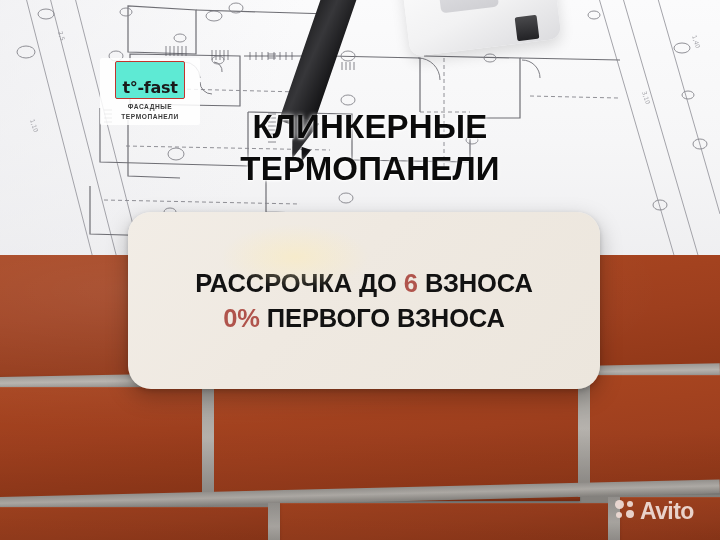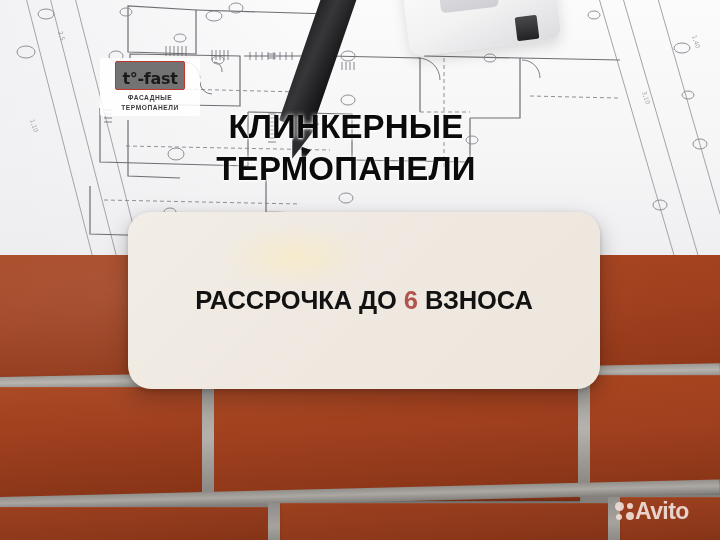--- a/index.html
+++ b/index.html
@@ -91,22 +91,22 @@
     width: 92px;
     text-align: center;
     background: rgba(255,255,255,0.86);
     padding: 3px 4px 4px;
     border-radius: 2px;
   }
   .logo-box {
     display: inline-block;
     border: 1.6px solid #c2352e;
     border-radius: 2px;
-    padding: 8px 6px 1px;
-    background: #737373;
+    padding: 17px 6px 1px;
+    background: #5eead4;
   }
   .logo-mark {
     font-family: "DejaVu Sans", sans-serif;
     font-size: 16px;
     font-weight: 700;
     color: #1a1a1a;
     letter-spacing: -0.3px;
     line-height: 1.15;
     white-space: nowrap;
   }
@@ -115,21 +115,21 @@
     font-size: 6.6px;
     font-weight: 700;
     letter-spacing: 0.55px;
     color: #3a3a3a;
     line-height: 1.45;
   }
 
   
   .headline {
     position: absolute;
-    left: 124px; top: 106px;
+    left: 148px; top: 106px;
     width: 444px;
     text-align: center;
     color: #0b0b0b;
     font-weight: 700;
     font-size: 33px;
     line-height: 1.28;
     letter-spacing: 0.2px;
     text-shadow: 0 1px 2px rgba(255,255,255,0.95), 0 0 5px rgba(255,255,255,0.85);
   }
   .headline div { white-space: nowrap; }
@@ -191,21 +191,21 @@
     white-space: nowrap;
     text-align: center;
   }
   .accent { color: #b0544c; }
 
   
   .avito {
     position: absolute;
     left: 615px; top: 500px;
     display: flex;
-    align-items: center;
+    gap: 5px;
     opacity: 0.93;
   }
   .avito-dots {
     position: relative;
     width: 20px; height: 20px;
   }
   .avito-dots i {
     position: absolute;
     display: block;
     border-radius: 50%;
@@ -408,20 +408,23 @@
   </div>
 
   <div class="card">
     <div class="card-glow"></div>
 
     <div class="card-line">
       <span>РАССРОЧКА ДО </span><span class="accent">6</span><span> ВЗНОСА</span>
     </div>
 
 
+    <div class="card-line">
+      <span class="accent">0%</span><span> ПЕРВОГО ВЗНОСА</span>
+    </div>
   </div>
 
   <div class="avito">
     <span class="avito-dots">
       <i class="ad1"></i>
         <i class="ad2"></i>
         <i class="ad3"></i>
         <i class="ad4"></i>
     </span>
     <span class="avito-text">Avito</span>

